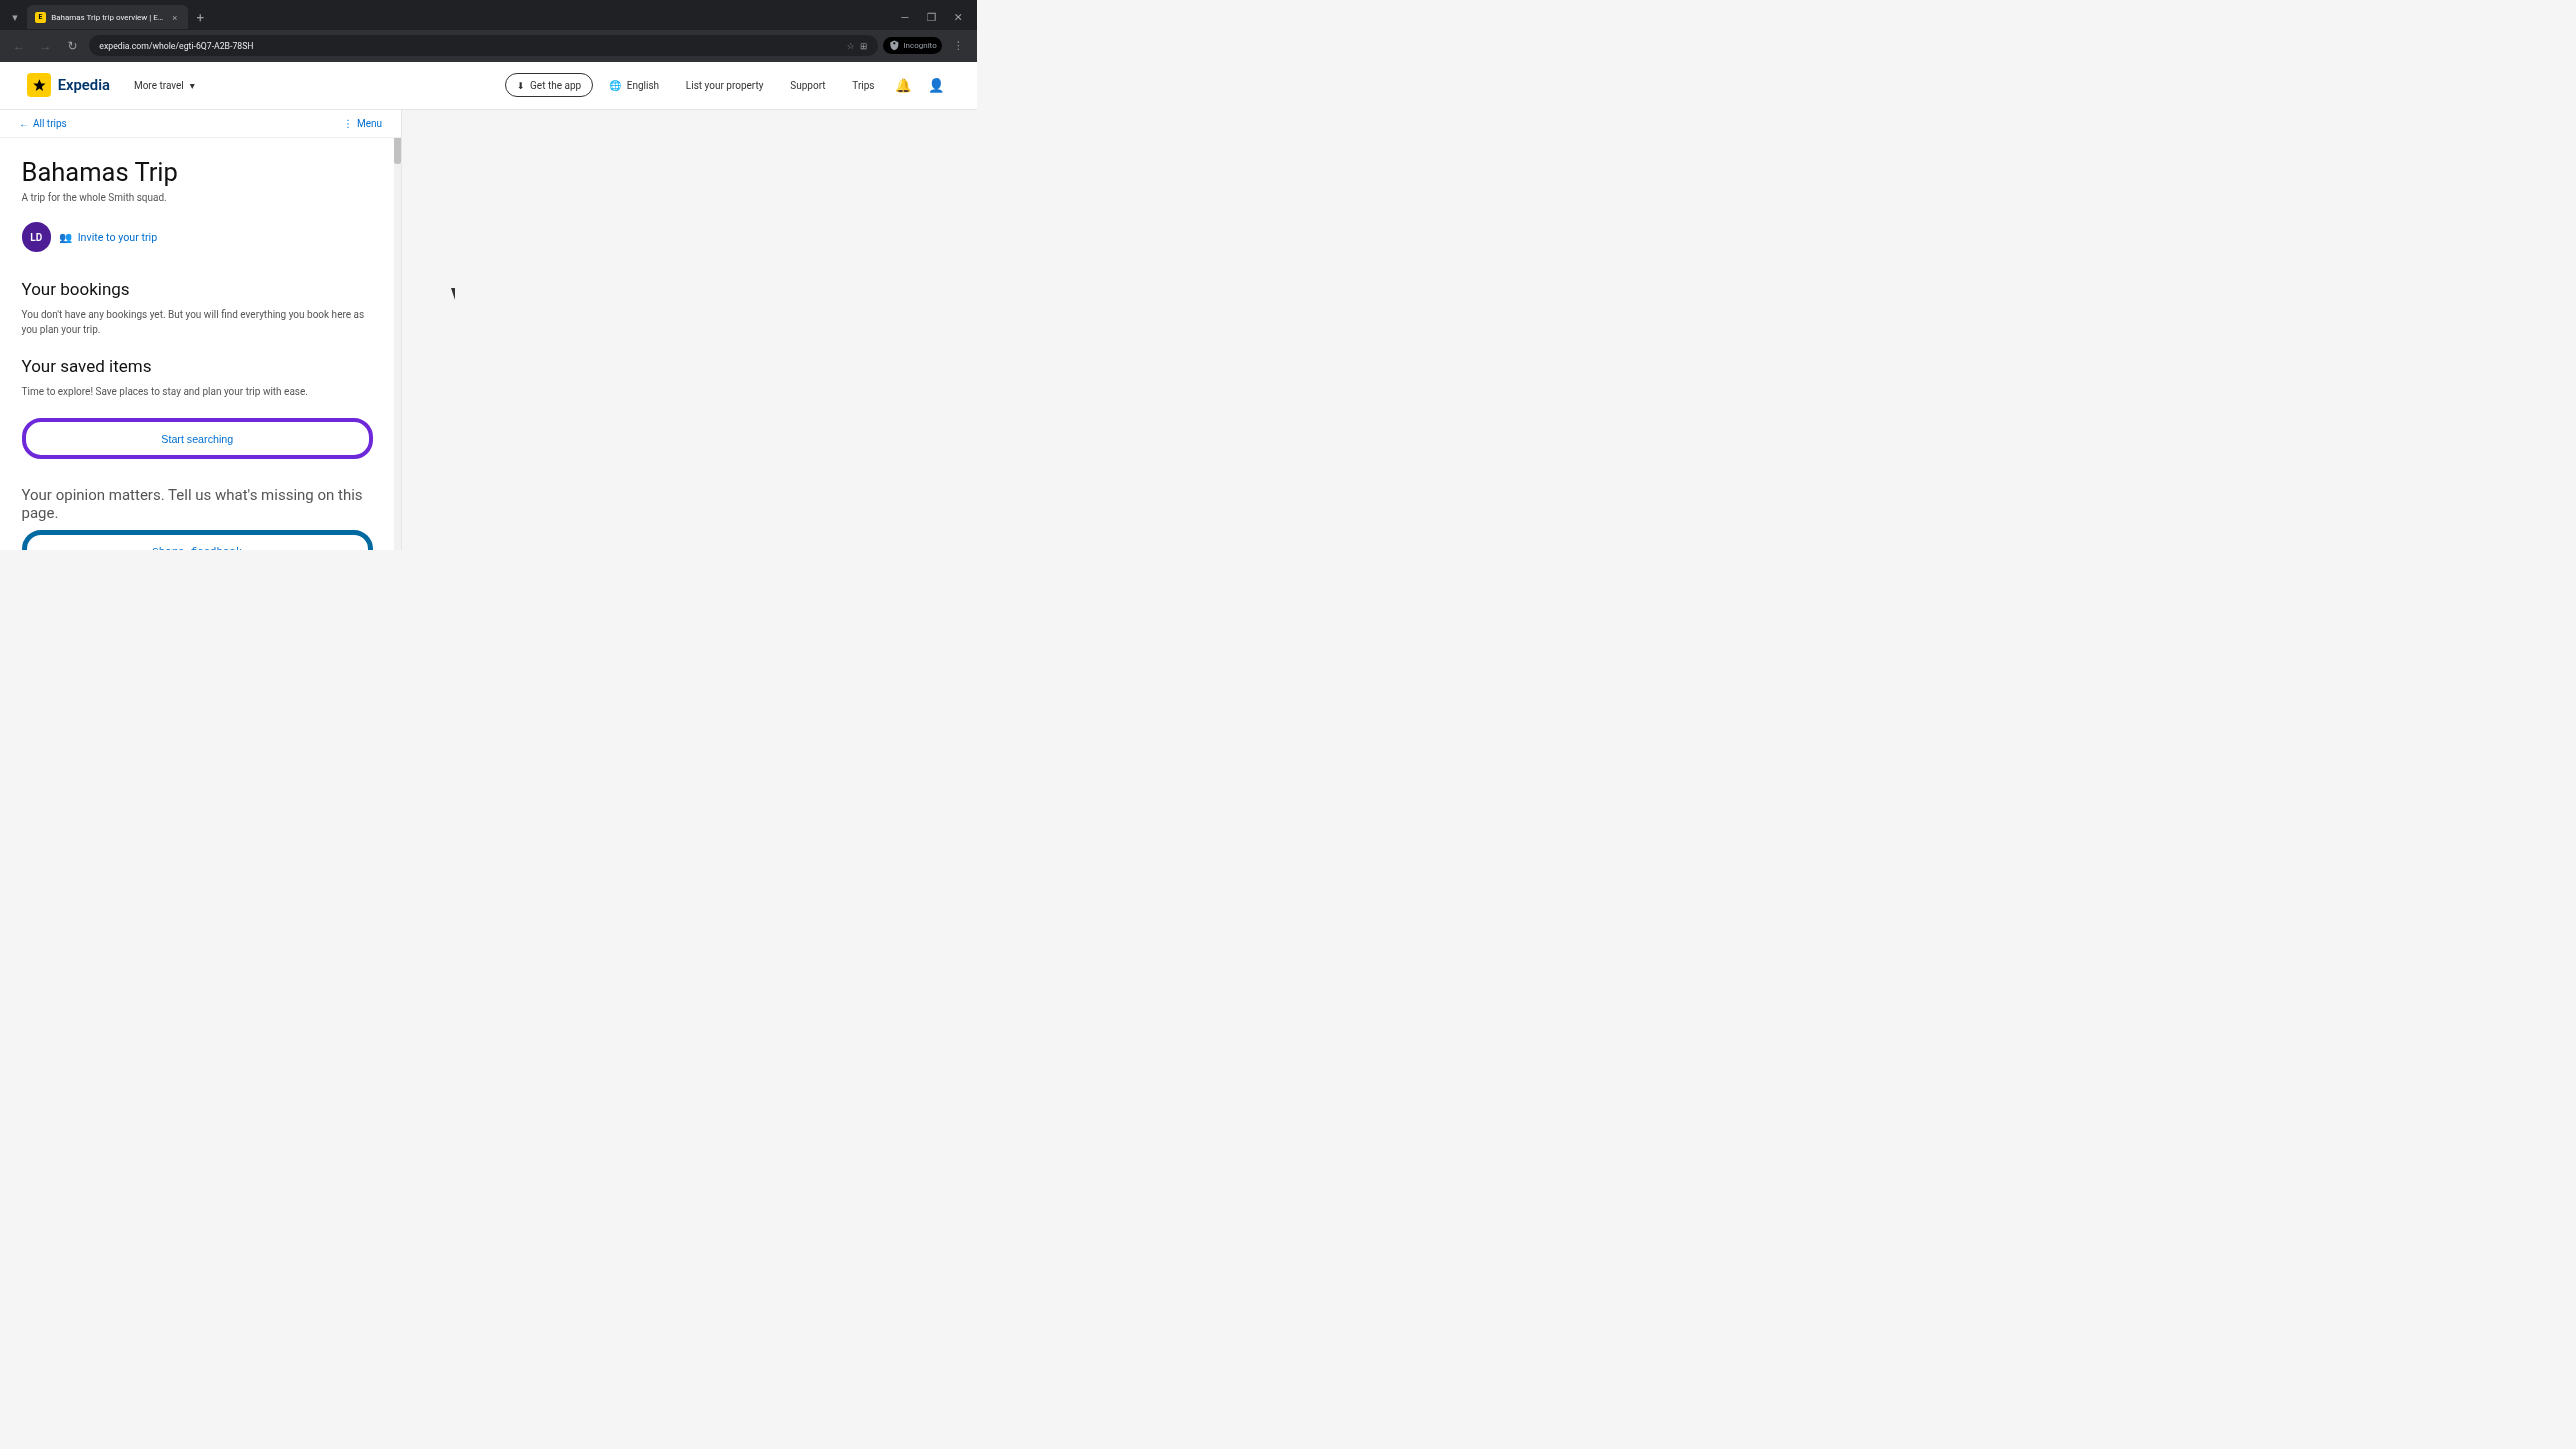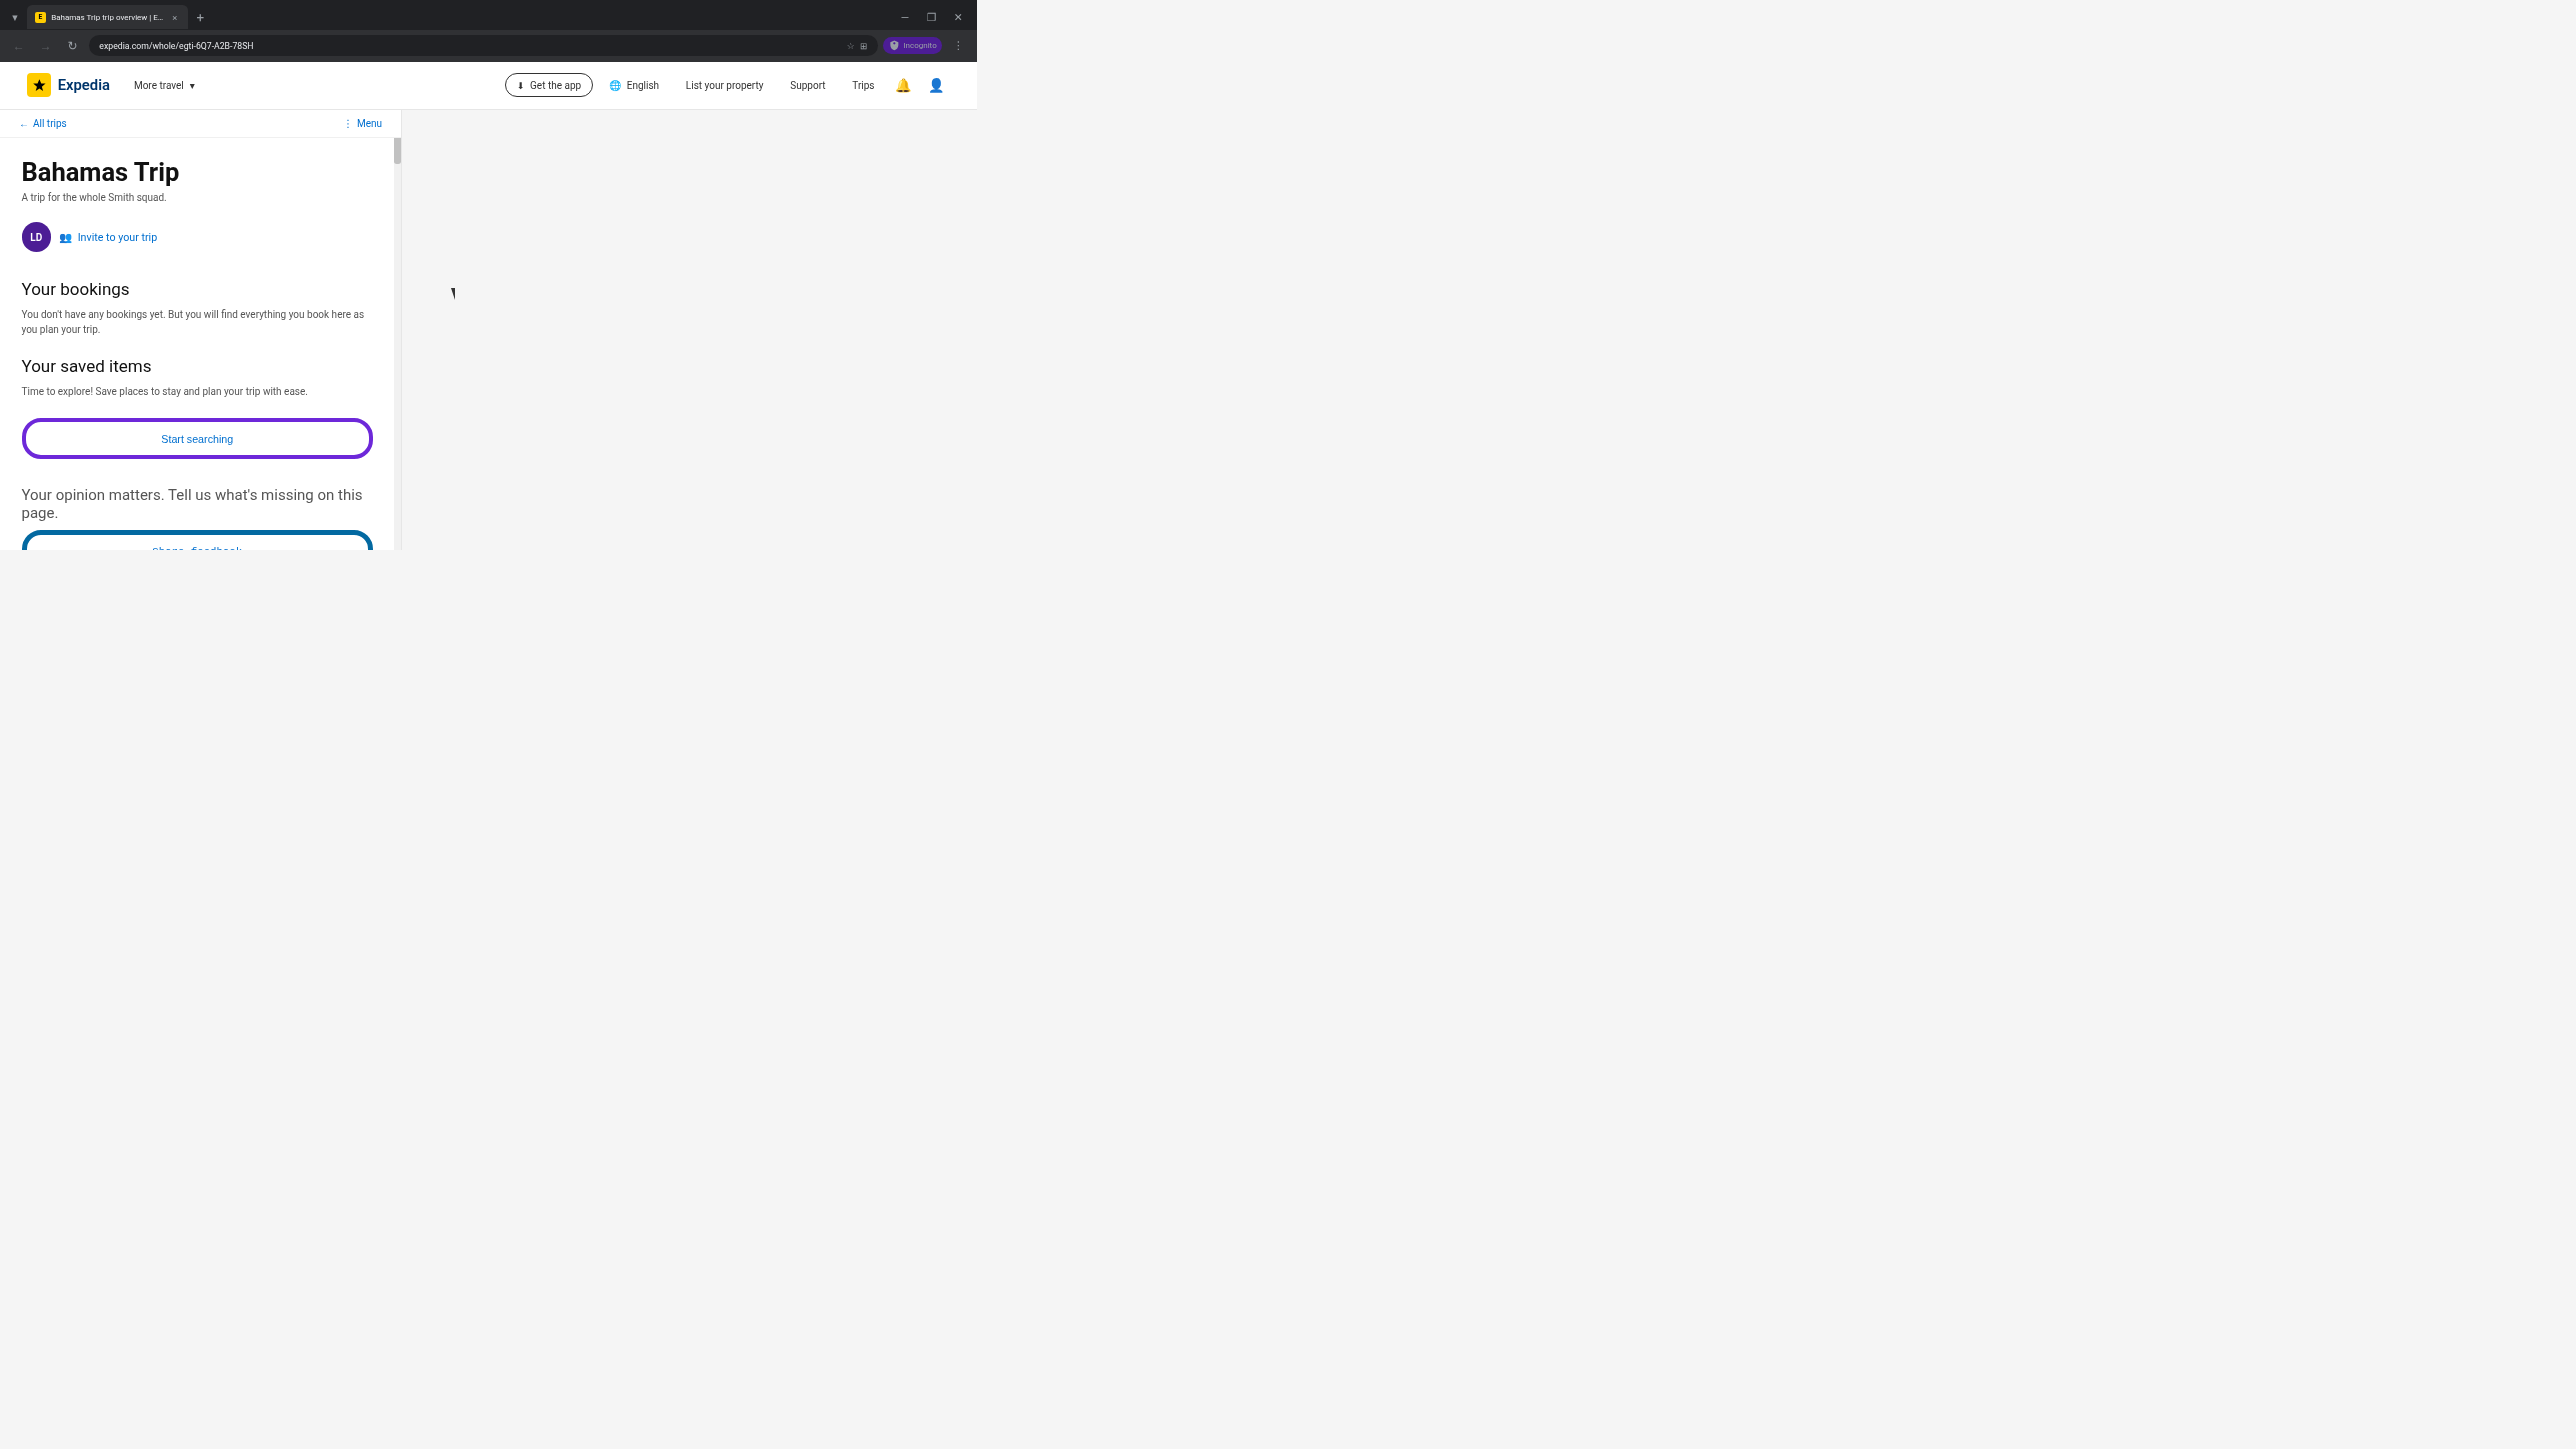--- a/index.html
+++ b/index.html
@@ -181,21 +181,21 @@
     }
 
     .incognito-badge {
       display: flex;
       align-items: center;
       gap: 4px;
       color: #9aa0a6;
       font-size: 8px;
       padding: 2.7px 5.4px;
       border-radius: 10.7px;
-      background: #4c1d95;
+      background: #000000;
       text-align: right;
     }
 
     
     .website {
       background: #fff;
       width: 100%;
     }
 
     
@@ -346,21 +346,21 @@
       border-radius: 2.7px;
     }
 
     .panel-content {
       padding: 19px 21.5px;
       padding-right: 28px;
     }
 
     .trip-title {
       font-size: 25.5px;
-      font-weight: 700;
+      font-weight: 400;
       color: #111;
       margin-bottom: 5.4px;
       line-height: 1.2;
     }
 
     .trip-subtitle {
       font-size: 10px;
       color: #555;
       margin-bottom: 19px;
     }

